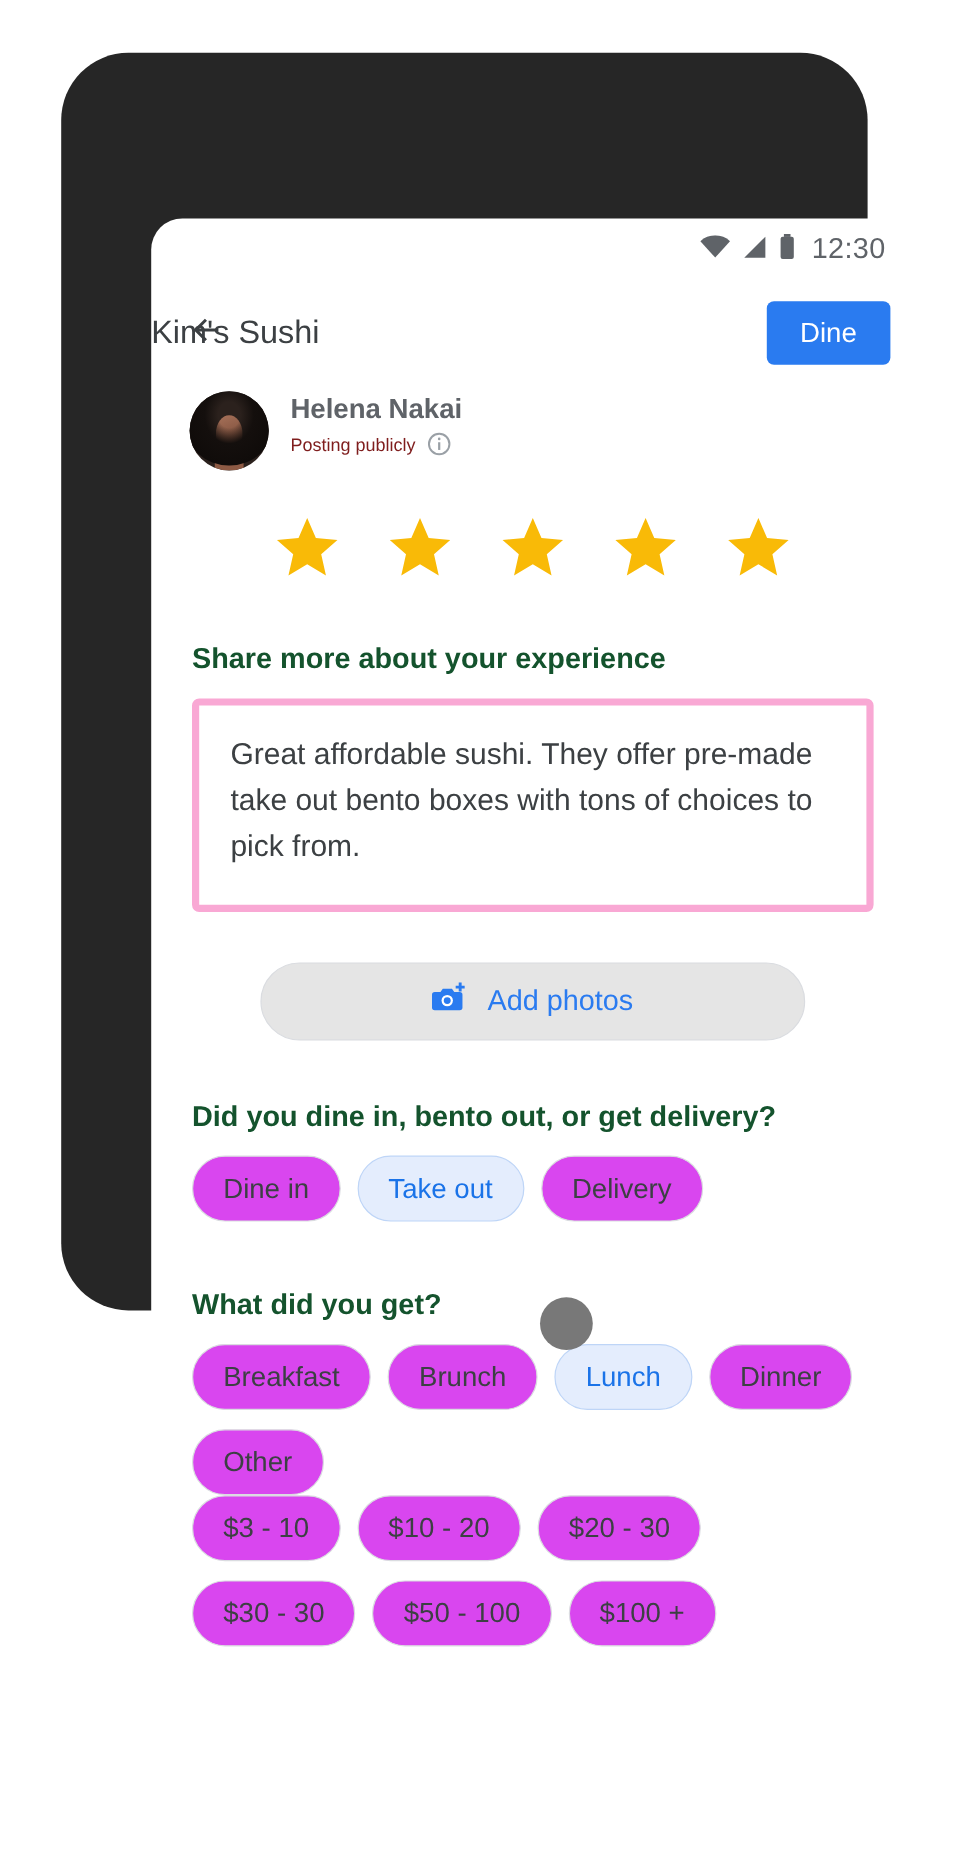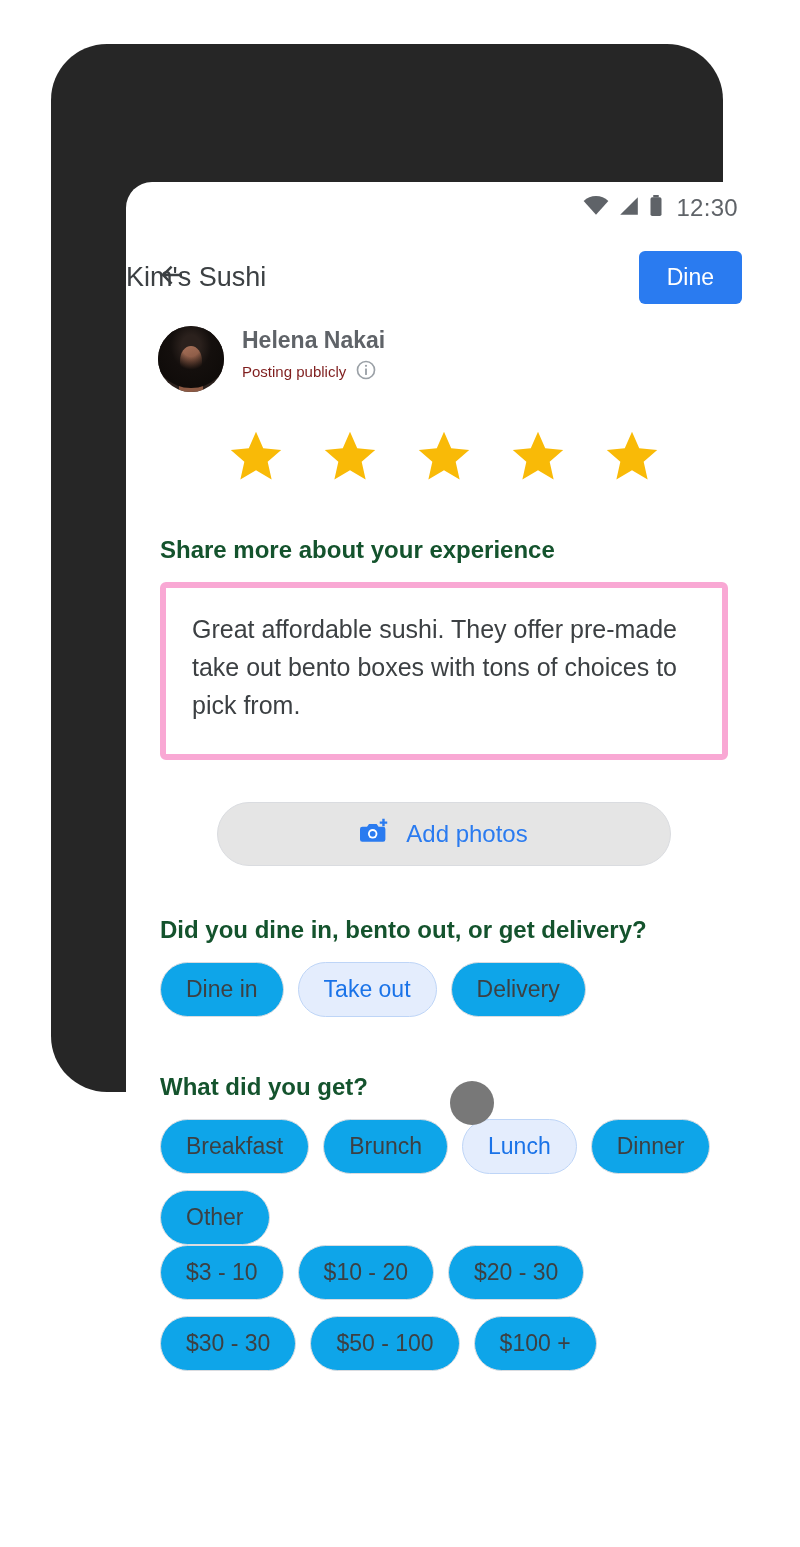--- a/index.html
+++ b/index.html
@@ -216,21 +216,21 @@
 
   
   .chip-row {
     display: flex;
     flex-wrap: wrap;
     gap: 16px 14px;
   }
   .chip {
     border: 1px solid #dadce0;
     border-radius: 50px;
-    background: #0ea5e9;
+    background: #d946ef;
     color: #3c4043;
     font-size: 23px;
     padding: 13px 25px;
     cursor: pointer;
     white-space: nowrap;
     font-family: "Liberation Sans", sans-serif;
   }
   .chip.selected {
     background: #e4edfd;
     border-color: #bed5f7;

